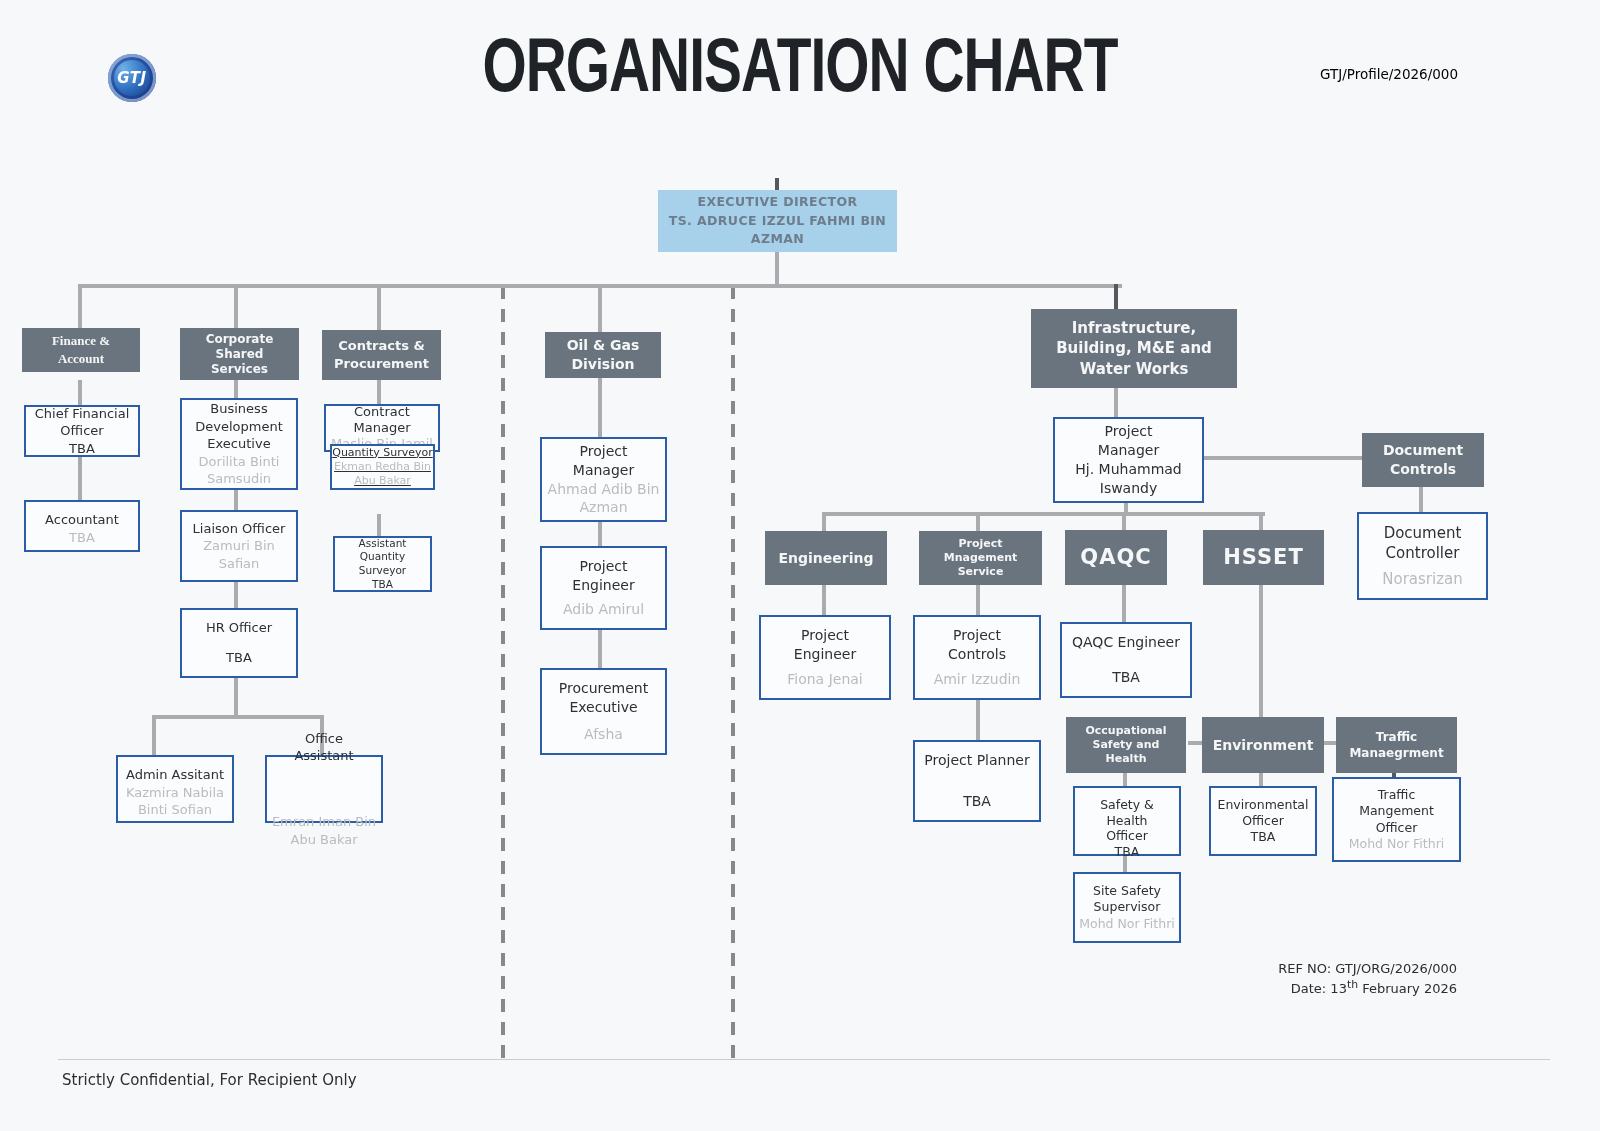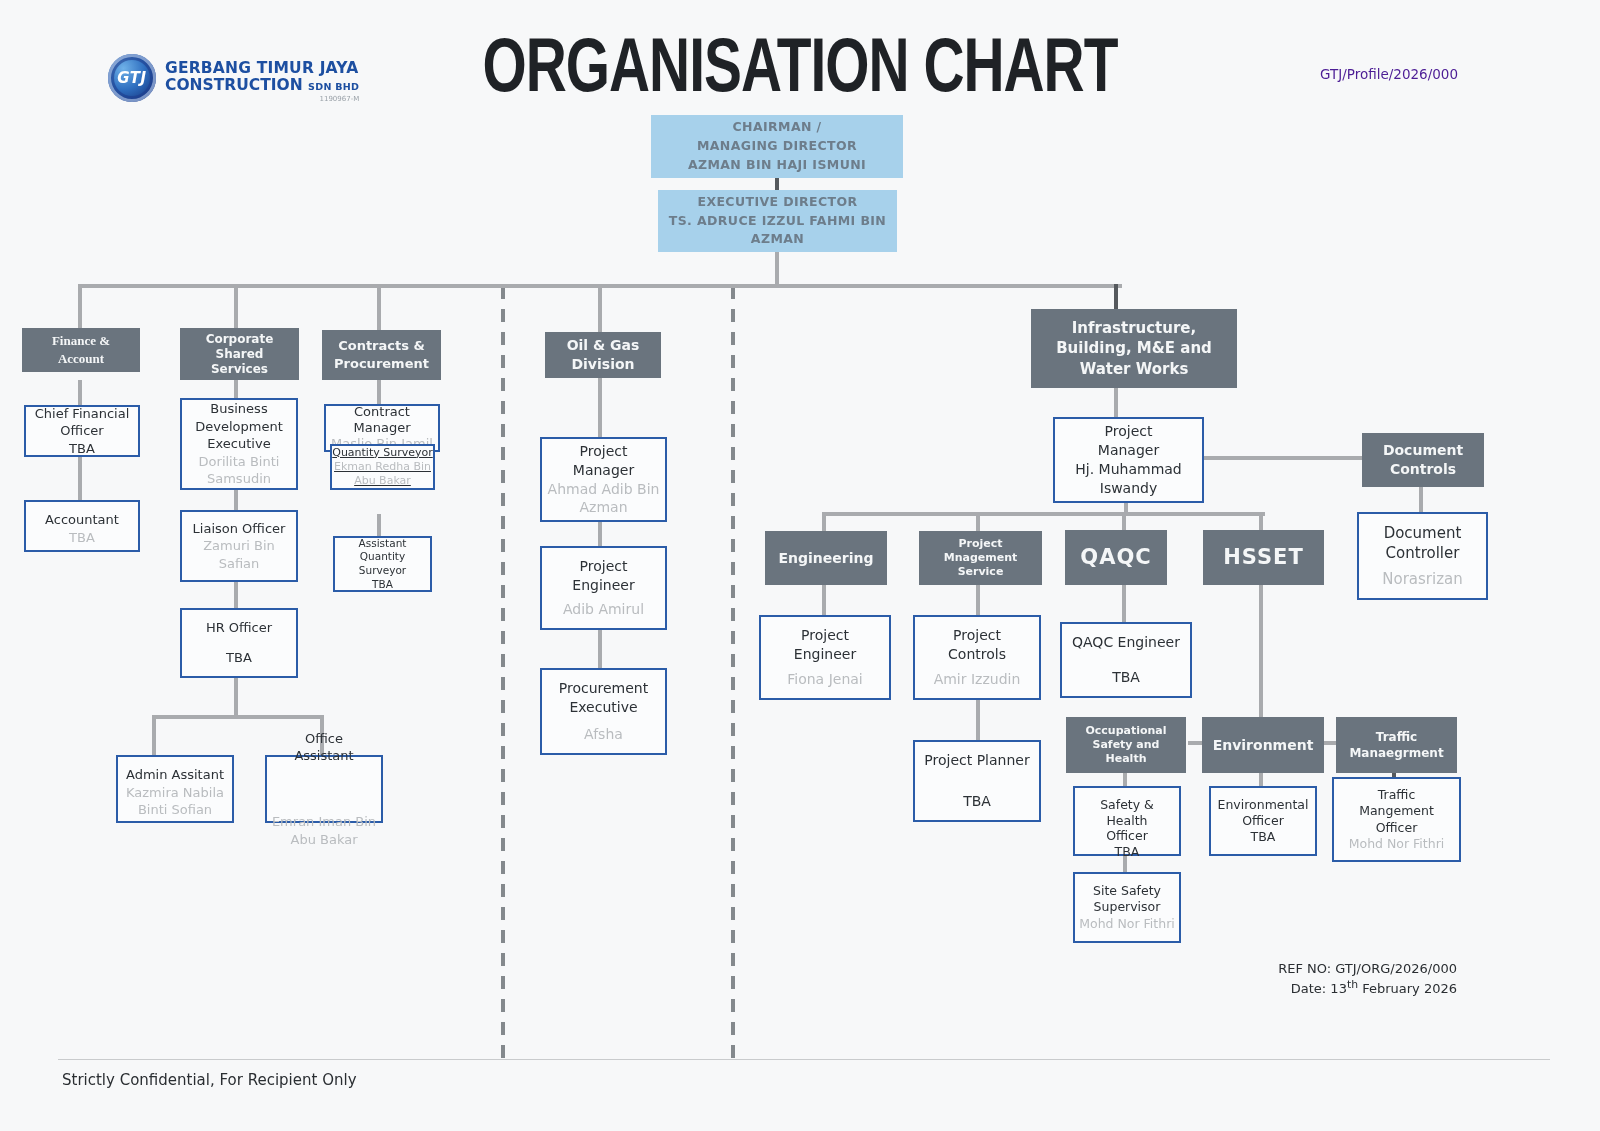--- a/index.html
+++ b/index.html
@@ -14,21 +14,21 @@
   #logo .mark{width:48px;height:48px;border-radius:50%;
       background:radial-gradient(circle at 32% 30%,#6fb1e8,#2f6fc0 45%,#16357f 85%);
       box-shadow:inset 0 0 0 3px rgba(200,220,245,.55), inset 0 0 0 6px rgba(30,60,140,.6);
       display:flex;align-items:center;justify-content:center;}
   #logo .mark span{color:#fff;font-weight:bold;font-style:italic;font-size:15px;letter-spacing:.5px;}
   #logo .words{margin-left:9px;padding-top:6px;line-height:1.1;color:#1d4fa1;font-weight:bold;}
   #logo .l1{font-size:15.5px;letter-spacing:.2px;}
   #logo .l2{font-size:15.5px;}
   #logo .l2 small{font-size:9.5px;letter-spacing:.3px;}
   #logo .reg{font-size:7px;color:#9aa1a8;font-weight:normal;text-align:right;margin-top:2px;}
-  #profile-ref{position:absolute;right:142px;top:66px;font-size:13.5px;color:#4c1d95;}
+  #profile-ref{position:absolute;right:142px;top:66px;font-size:13.5px;color:#000000;}
   
   .exec{position:absolute;background:#a7d1eb;color:#6d7d8b;font-weight:bold;font-size:12.5px;
         letter-spacing:.4px;line-height:1.5;display:flex;align-items:center;justify-content:center;
         text-align:center;white-space:pre-line;}
   
   .dept{position:absolute;background:#6a747e;color:#f4f6f7;font-weight:bold;line-height:1.35;
         display:flex;align-items:center;justify-content:center;text-align:center;white-space:pre-line;}
   
   .pos{position:absolute;background:#fbfcfd;border:2px solid #2b5ca8;color:#2c3136;
        display:flex;flex-direction:column;align-items:center;justify-content:center;
@@ -52,31 +52,23 @@
 
 <div id="canvas">
 
   <div id="title-wrap">
     <span class="big">ORGANISATION CHART</span>
   </div>
   <div id="logo">
     <div class="mark">
       <span>GTJ</span>
     </div>
-    <div class="words">
-      <div class="l1">GERBANG TIMUR JAYA</div>
-      <div class="l2"><span>CONSTRUCTION</span> <small>SDN BHD</small></div>
-      <div class="reg">1190967-M</div>
-    </div>
   </div>
   <div id="profile-ref">GTJ/Profile/2026/000</div>
 
-  <div class="exec" style="left:651px;top:115px;width:252px;height:63px;">CHAIRMAN /
-MANAGING DIRECTOR
-AZMAN BIN HAJI ISMUNI</div>
   <div class="exec" style="left:658px;top:190px;width:239px;height:62px;">EXECUTIVE DIRECTOR
 TS. ADRUCE IZZUL FAHMI BIN
 AZMAN</div>
 
   <div class="dash" style="left:501px;top:286px;height:775px;"></div>
   <div class="dash" style="left:731px;top:286px;height:775px;"></div>
 
   <div class="conn dark" style="left:775px;top:178px;width:4px;height:12px;"></div>
   <div class="conn" style="left:775px;top:252px;width:4px;height:36px;"></div>
   <div class="conn" style="left:78px;top:284px;width:1044px;height:4px;"></div>

